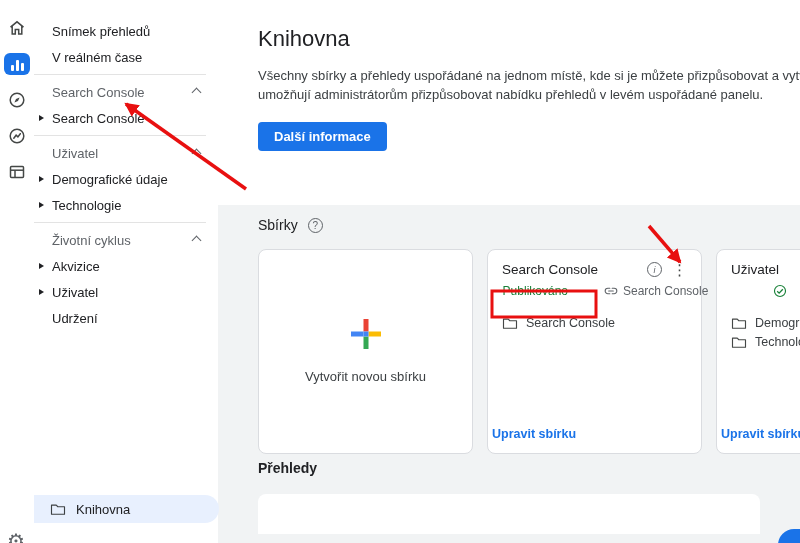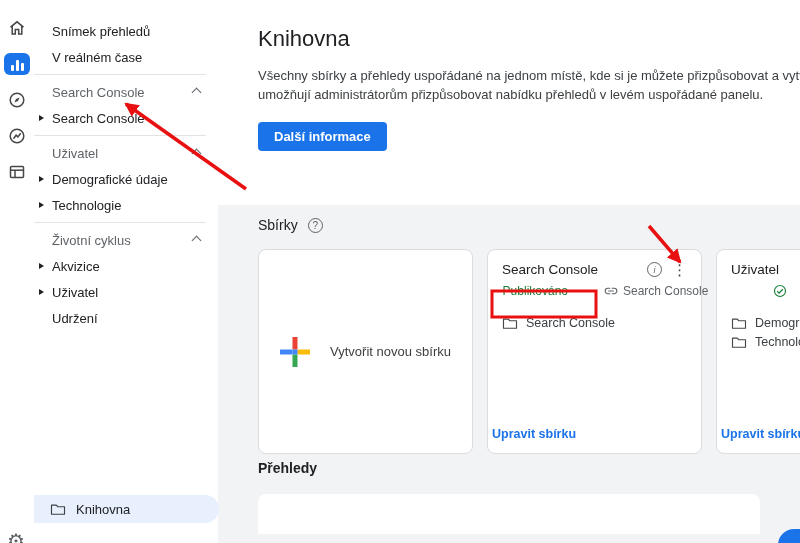--- a/index.html
+++ b/index.html
@@ -41,21 +41,21 @@
   .learn-btn { margin-top:18px; background:#1a73e8; color:#fff; border:none; border-radius:4px;
                padding:7px 16px; font-family:inherit; font-size:13px; font-weight:bold; cursor:pointer; }
 
   .gray { position:absolute; left:0; top:205px; right:0; bottom:0; background:#f1f3f4; padding-left:40px; }
   .collections-title { margin-top:12px; display:flex; align-items:center; gap:10px; font-size:14px; color:#202124; }
   .help-icon { width:15px; height:15px; border:1.5px solid #5f6368; border-radius:50%; color:#5f6368;
                font-size:10px; display:flex; align-items:center; justify-content:center; cursor:pointer; }
 
   .cards { display:flex; gap:14px; margin-top:16px; }
   .card { flex:none; width:215px; height:205px; background:#fff; border:1px solid #dadce0; border-radius:8px; position:relative; }
-  .create-card { display:flex; flex-direction:row; align-items:center; justify-content:center; gap:20px; cursor:pointer; }
+  .create-card { display:flex; flex-direction:column; align-items:center; justify-content:center; gap:20px; cursor:pointer; }
   .create-label { font-size:13px; color:#3c4043; }
 
   .card-body { padding:12px 14px; }
   .card-header { display:flex; align-items:flex-start; }
   .card-title { font-size:13.5px; color:#202124; }
   .card-icons { margin-left:auto; display:flex; align-items:center; gap:10px; }
   .info-icon { width:15px; height:15px; border:1.3px solid #5f6368; border-radius:50%; color:#5f6368;
                font-size:9px; font-style:italic; display:flex; align-items:center; justify-content:center; cursor:pointer; }
   .dots { font-size:15px; color:#444746; cursor:pointer; line-height:1; }
   .status-row { margin-top:7px; display:flex; align-items:center; gap:22px;justify-content:center; }

